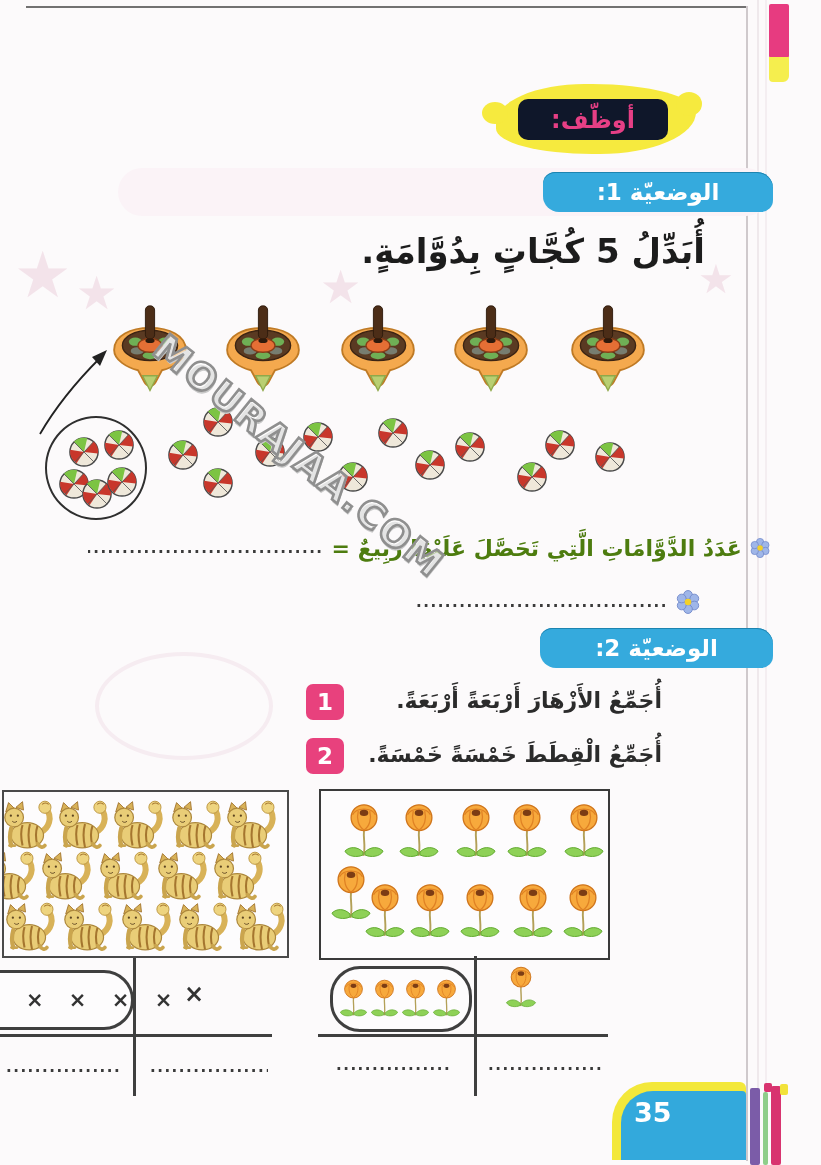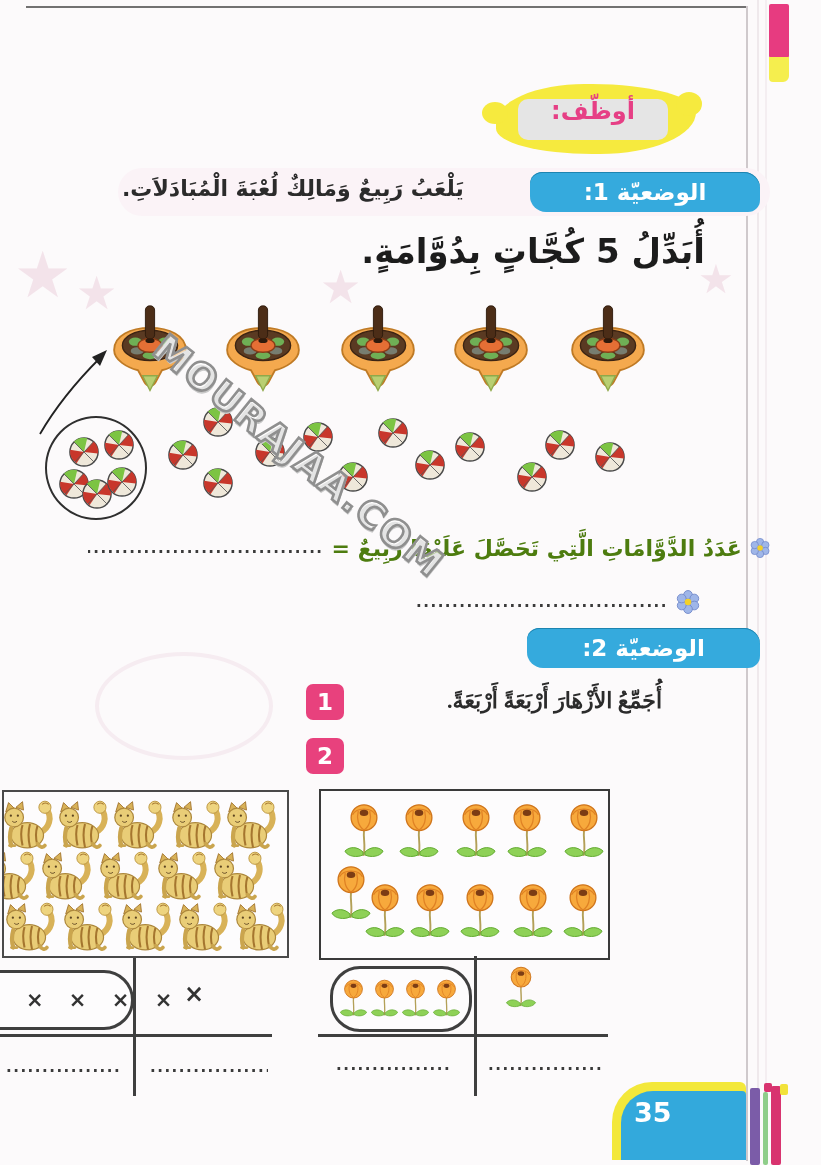--- a/index.html
+++ b/index.html
@@ -12,41 +12,41 @@
   .edge1{left:746px;top:6px;width:2px;height:1155px;background:#cfc9cc;}
   .edge2{left:757px;top:0;width:2px;height:1165px;background:#efe9ec;}
   .edge3{left:765px;top:0;width:2px;height:1165px;background:#f4eef1;}
   
   .bm-pink{left:769px;top:4px;width:20px;height:54px;background:#e73b80;border-radius:2px;}
   .bm-yellow{left:769px;top:57px;width:20px;height:25px;background:#f5ee4e;border-radius:0 0 6px 4px;}
   
   .blob{left:496px;top:84px;width:200px;height:70px;background:#f6ea3e;
         border-radius:46% 54% 50% 50% / 58% 42% 62% 38%;}
   .blob-bump{background:#f6ea3e;border-radius:50%;}
-  .blob-inner{left:518px;top:99px;width:150px;height:41px;background:#e5e5e5;border-radius:10px;
-        display:flex;align-items:flex-start;justify-content:center;}
+  .blob-inner{left:518px;top:99px;width:150px;height:41px;background:#0f172a;border-radius:10px;
+        display:flex;align-items:center;justify-content:center;}
   .badge-label{color:#e63f85;font-weight:bold;font-size:24px;line-height:1;}
   
   .band{left:118px;top:168px;width:652px;height:48px;background:#fbf3f7;border-radius:24px;}
   .banner{background:#35aadd;color:#fff;font-weight:bold;font-size:23px;
           display:flex;align-items:center;justify-content:center;border-radius:12px 16px 12px 16px;
-          box-shadow:0 1px 0 #1d84b0 inset;}
+          box-shadow:0 1px 0 #1d84b0 inset;margin-left:13px;}
   .banner1{left:530px;top:172px;width:230px;height:40px;}
   .banner2{left:527px;top:628px;width:233px;height:40px;}
   .intro{left:122px;top:176px;width:404px;font-size:22px;font-weight:600;text-align:left;}
   .task{left:335px;top:231px;width:370px;font-size:34px;font-weight:800;text-align:right;color:#1c1c1c;}
   .qline{display:flex;align-items:center;gap:8px;}
   .q1{left:88px;top:526px;width:682px;height:44px;}
   .q2{left:248px;top:580px;width:452px;height:44px;}
   .qtext{font-size:22px;font-weight:700;color:#4d7c0f;white-space:nowrap;}
   .qdots{font-size:15px;font-weight:bold;letter-spacing:1.5px;color:#3a3a3a;white-space:nowrap;overflow:hidden;}
   
   .chip{width:38px;height:36px;background:#e8417d;border-radius:7px;color:#fff;font-weight:bold;
         font-size:23px;display:flex;align-items:center;justify-content:center;}
-  .itemtext{font-size:22px;font-weight:700;text-align:right;font-family:Liberation Serif, serif;}
+  .itemtext{font-size:22px;font-weight:700;text-align:right;}
   
   #cats-box{left:2px;top:790px;width:283px;height:164px;border:2px solid #4a4a4a;overflow:hidden;background:#fdfcfd;}
   #flowers-box{left:319px;top:789px;width:287px;height:167px;border:2.5px solid #3a3a3a;background:#fdfcfd;}
   
   .hline{height:3px;background:#3f3f3f;}
   .vline{width:3px;background:#3f3f3f;}
   .capsule{border:3px solid #3f3f3f;border-radius:30px;background:#fdfcfd;}
   #lt-capsule{left:-36px;top:970px;width:164px;height:54px;display:flex;align-items:center;}
   .marks{font-size:21px;font-weight:bold;color:#333;letter-spacing:9px;padding-left:16px;white-space:nowrap;}
   .single-mark{left:168px;top:980px;width:52px;text-align:center;font-size:24px;font-weight:bold;color:#333;}
@@ -148,21 +148,20 @@
   <div class="abs blob-bump" style="left:482px;top:102px;width:26px;height:22px;"></div>
   <div class="abs blob-bump" style="left:676px;top:92px;width:26px;height:24px;"></div>
   <div class="abs blob-inner">
     <span class="badge-label ar">أوظّف:</span>
   </div>
 
   <div class="abs band"></div>
   <div class="abs banner banner1">
     <span class="ar">الوضعيّة 1:</span>
   </div>
-  <div class="abs intro ar">يَلْعَبُ رَبِيعٌ وَمَالِكٌ لُعْبَةَ الْمُبَادَلاَتِ.</div>
   <div class="abs task ar">أُبَدِّلُ 5 كُجَّاتٍ بِدُوَّامَةٍ.</div>
 
   <svg class="abs" style="left:28px;top:338px;" width="100" height="104" viewBox="0 0 100 104">
     <path d="M12,96 Q34,58 72,20" stroke="#222" stroke-width="1.8" fill="none"></path>
     <path d="M79,12 L64,19 L72,28 Z" fill="#222"></path>
   </svg>
 
   <div id="marble-circle" class="abs">
       <svg viewBox="0 0 30 30" class="icon-svg" width="32" height="32" style="left: 21px; top: 18px;">
         <use href="#sym-marble"></use>
@@ -202,20 +201,21 @@
   </div>
 
   <div class="abs chip" style="left:306px;top:684px;">
     <span>1</span>
   </div>
   <div class="abs itemtext ar" style="left:350px;top:688px;width:312px;">أُجَمِّعُ الأَزْهَارَ أَرْبَعَةً أَرْبَعَةً.</div>
 
   <div class="abs chip" style="left:306px;top:738px;">
     <span>2</span>
   </div>
+  <div class="abs itemtext ar" style="left:350px;top:742px;width:312px;">أُجَمِّعُ الْقِطَطَ خَمْسَةً خَمْسَةً.</div>
 
   <div id="cats-box" class="abs">
       <svg viewBox="0 0 60 56" class="icon-svg" width="56" height="54" style="left: -2px; top: 6px;">
         <use href="#sym-cat"></use>
       </svg>
       <svg viewBox="0 0 60 56" class="icon-svg" width="56" height="54" style="left: 53px; top: 6px;">
         <use href="#sym-cat"></use>
       </svg>
       <svg viewBox="0 0 60 56" class="icon-svg" width="56" height="54" style="left: 108px; top: 6px;">
         <use href="#sym-cat"></use>

